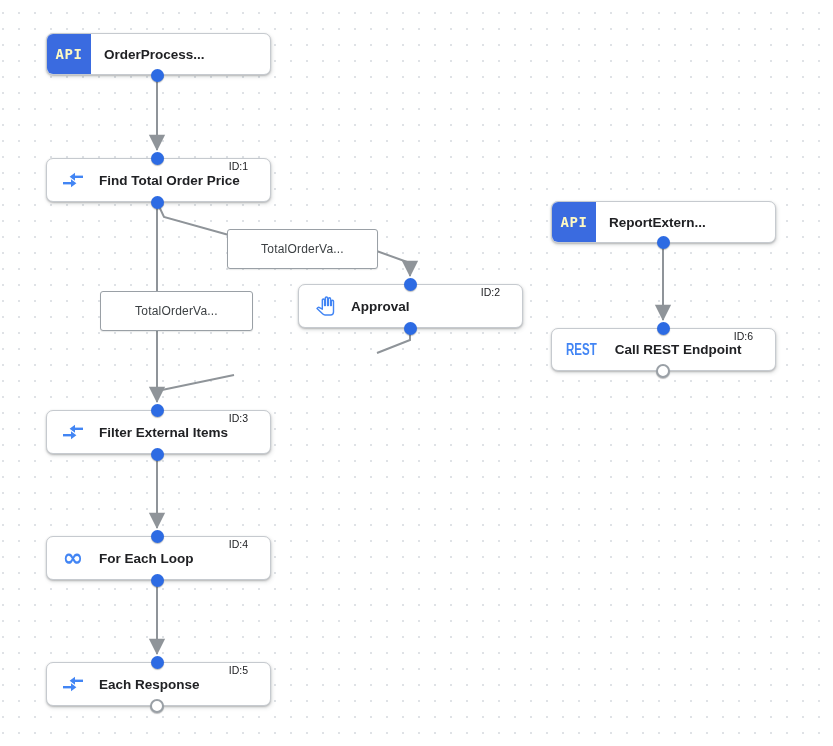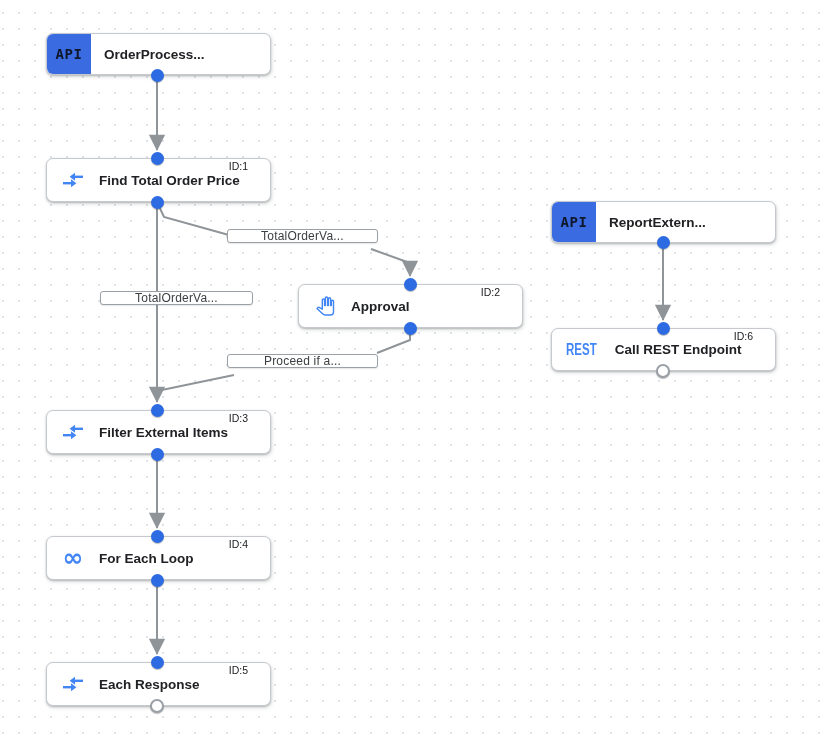--- a/index.html
+++ b/index.html
@@ -13,21 +13,21 @@
   #edges{position:absolute;left:0;top:0;width:833px;height:746px;}
   .node{
     position:absolute;height:44px;width:225px;background:#ffffff;
     border:1px solid #c6cacf;border-radius:7px;box-sizing:border-box;
     display:flex;align-items:center;
     box-shadow:0 1px 2px rgba(60,64,67,.30),1px 2px 4px rgba(60,64,67,.14);
   }
   .trigger{height:42px;}
   .badge{
     width:44px;height:100%;background:#3a6be0;border-radius:6px 0 0 6px;
-    color:#0f172a;display:flex;align-items:center;justify-content:center;
+    color:#fef9c3;display:flex;align-items:center;justify-content:center;
     font-family:"DejaVu Sans Mono",monospace;font-weight:bold;font-size:14px;letter-spacing:.5px;
     flex:0 0 44px;
   }
   .node-label{
     font-size:13.5px;font-weight:700;color:#202124;margin-left:14px;white-space:nowrap;text-align:right;
   }
   .trigger .node-label{margin-left:13px;}
   .task-icon{margin-left:14px;width:24px;height:24px;display:flex;align-items:center;justify-content:center;flex:0 0 24px;}
   .rest-badge{
     margin-left:8px;flex:0 0 42px;color:#4285f4;font-weight:bold;font-size:16px;
@@ -39,21 +39,21 @@
     position:absolute;top:1px;right:22px;font-size:10.5px;color:#202124;font-weight:400;margin-left:34px;
   }
   .dot{
     position:absolute;width:13px;height:13px;border-radius:50%;
     background:#2d6be3;box-shadow:0 1px 1px rgba(60,64,67,.35);
   }
   .dot.hollow{
     background:#ffffff;border:2px solid #9aa0a6;width:10px;height:10px;
   }
   .edge-label{
-    position:absolute;height:14px;box-sizing:border-box;background:#ffffff;
+    position:absolute;height:40px;box-sizing:border-box;background:#ffffff;
     border:1px solid #9aa0a6;border-radius:3px;display:flex;align-items:center;justify-content:center;
     font-size:12px;color:#3c4043;letter-spacing:.2px;box-shadow:0 1px 1px rgba(60,64,67,.12);
   }
 </style>
 </head>
 <body>
 
 <div id="canvas">
 
   <svg id="edges" viewBox="0 0 833 746" xmlns="http://www.w3.org/2000/svg">
@@ -70,21 +70,20 @@
       <polyline points="410,328 410,340 377,353"></polyline>
       <polyline points="234,375 157,391"></polyline>
       <line x1="157" y1="454" x2="157" y2="528" marker-end="url(#arrow)"></line>
       <line x1="157" y1="580" x2="157" y2="654" marker-end="url(#arrow)"></line>
       <line x1="663" y1="243" x2="663" y2="320" marker-end="url(#arrow)"></line>
     </g>
   </svg>
 
   <div class="edge-label" style="left:227px;top:229px;width:151px;">TotalOrderVa...</div>
   <div class="edge-label" style="left:100px;top:291px;width:153px;">TotalOrderVa...</div>
-  <div class="edge-label" style="left:227px;top:354px;width:151px;">Proceed if a...</div>
 
   <div class="node trigger" style="left:46px;top:33px;">
     <div class="badge">API</div>
     <span class="node-label">OrderProcess...</span>
   </div>
 
   <div class="node" style="left:46px;top:158px;">
     <span class="task-icon">
       <svg width="22" height="18" viewBox="0 0 22 18">
         <g fill="#4285f4">

